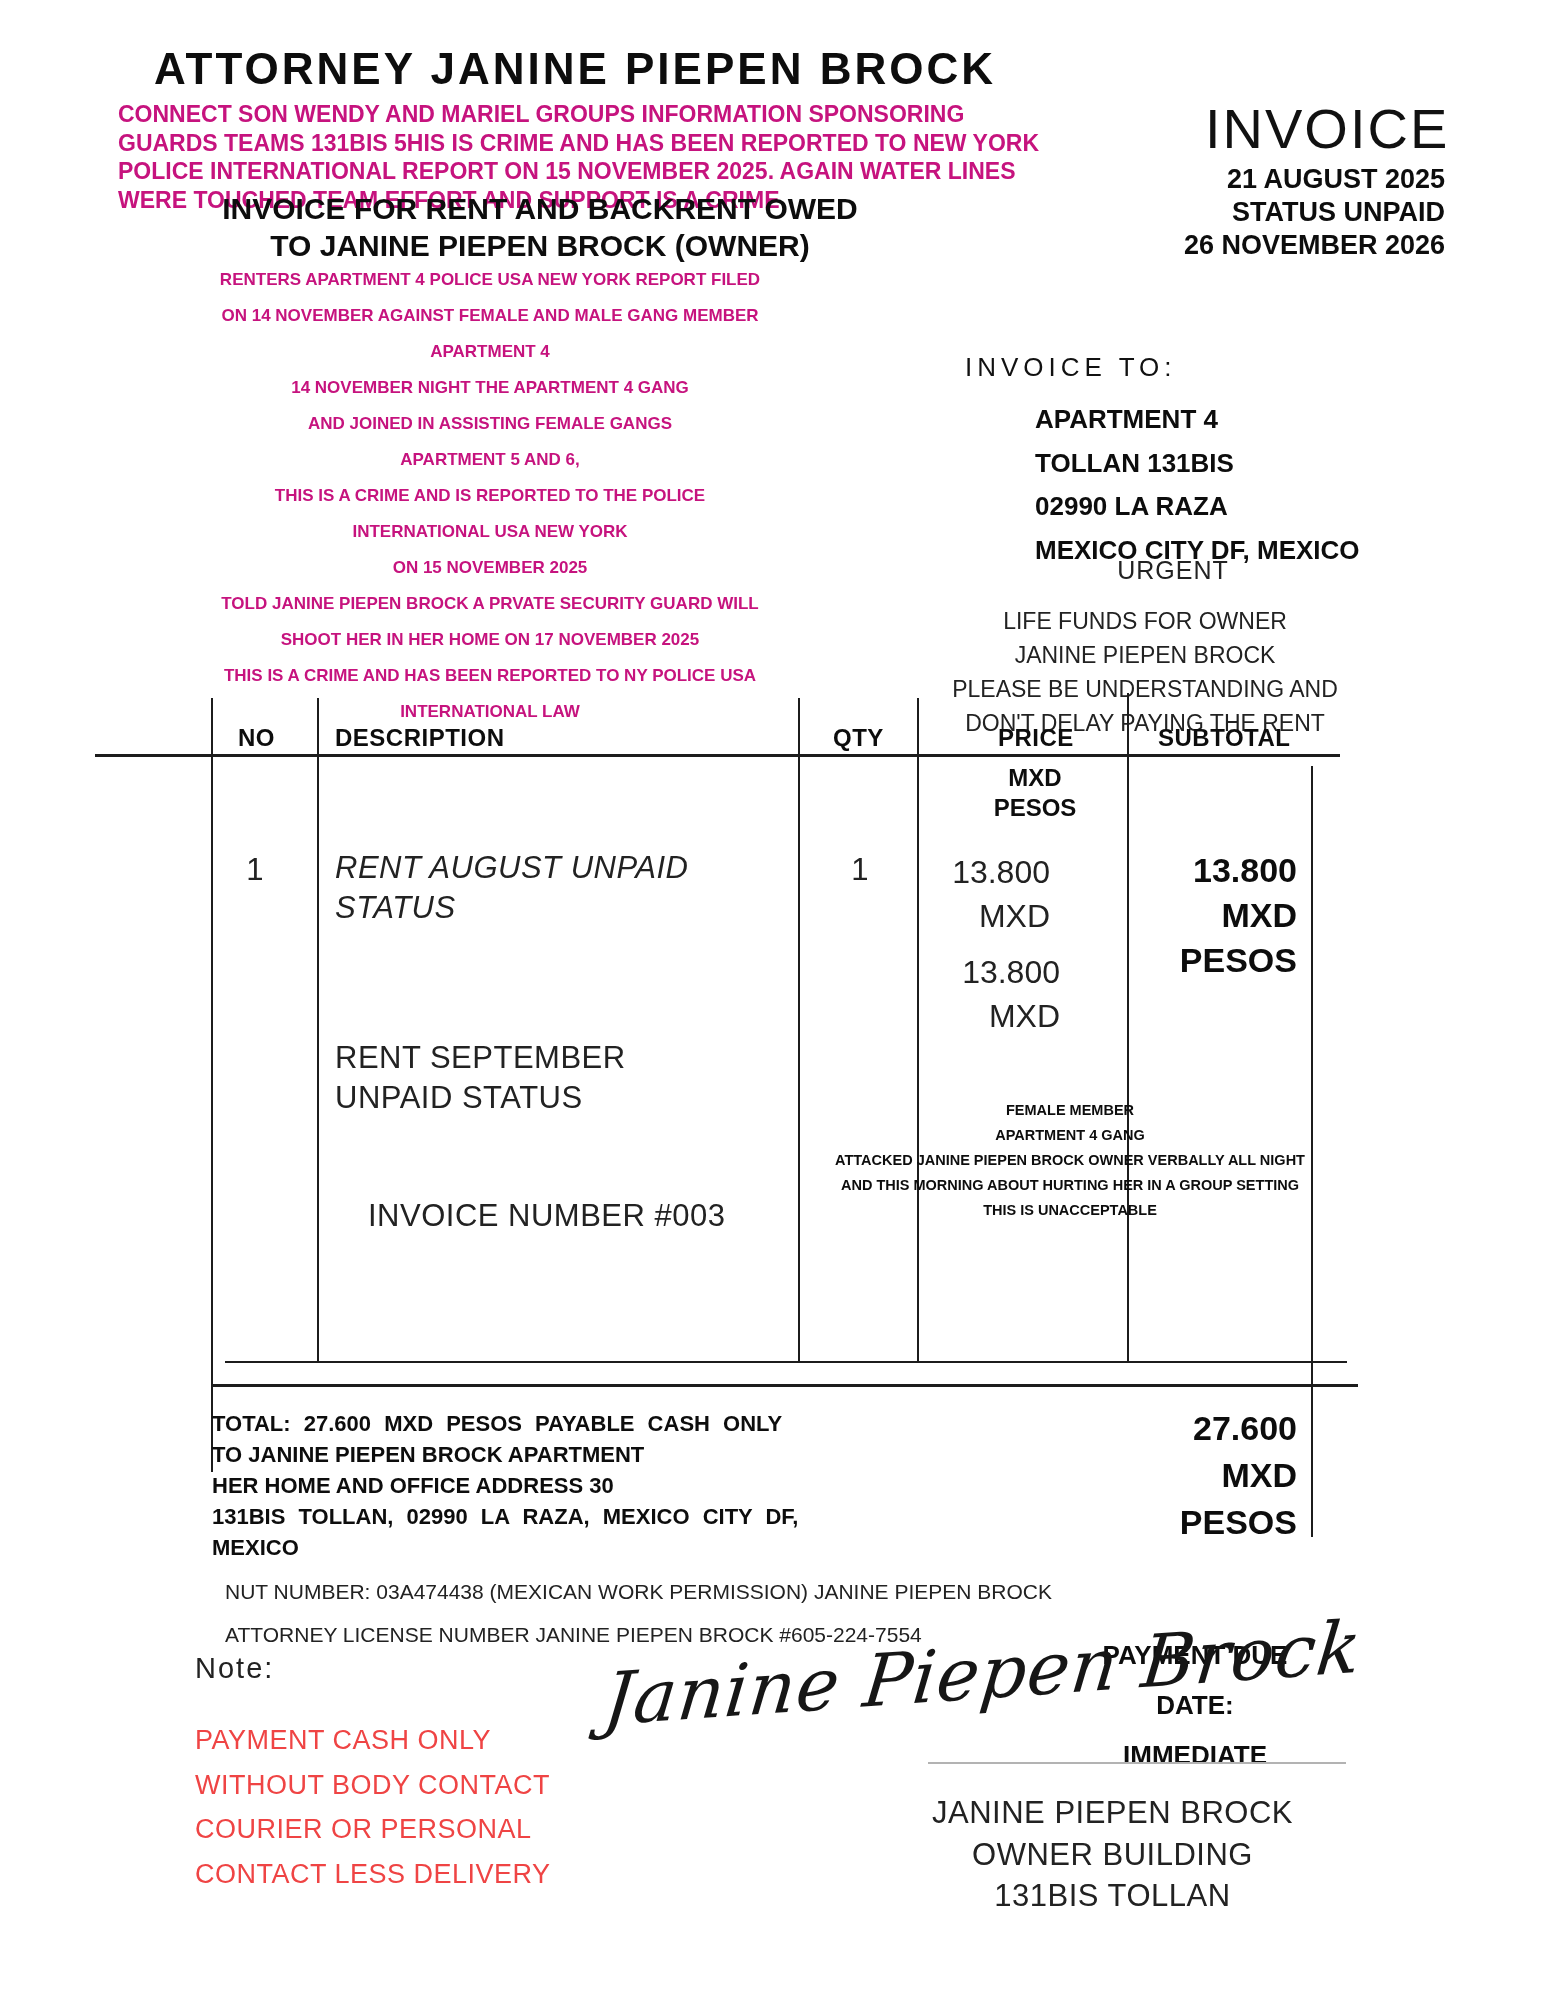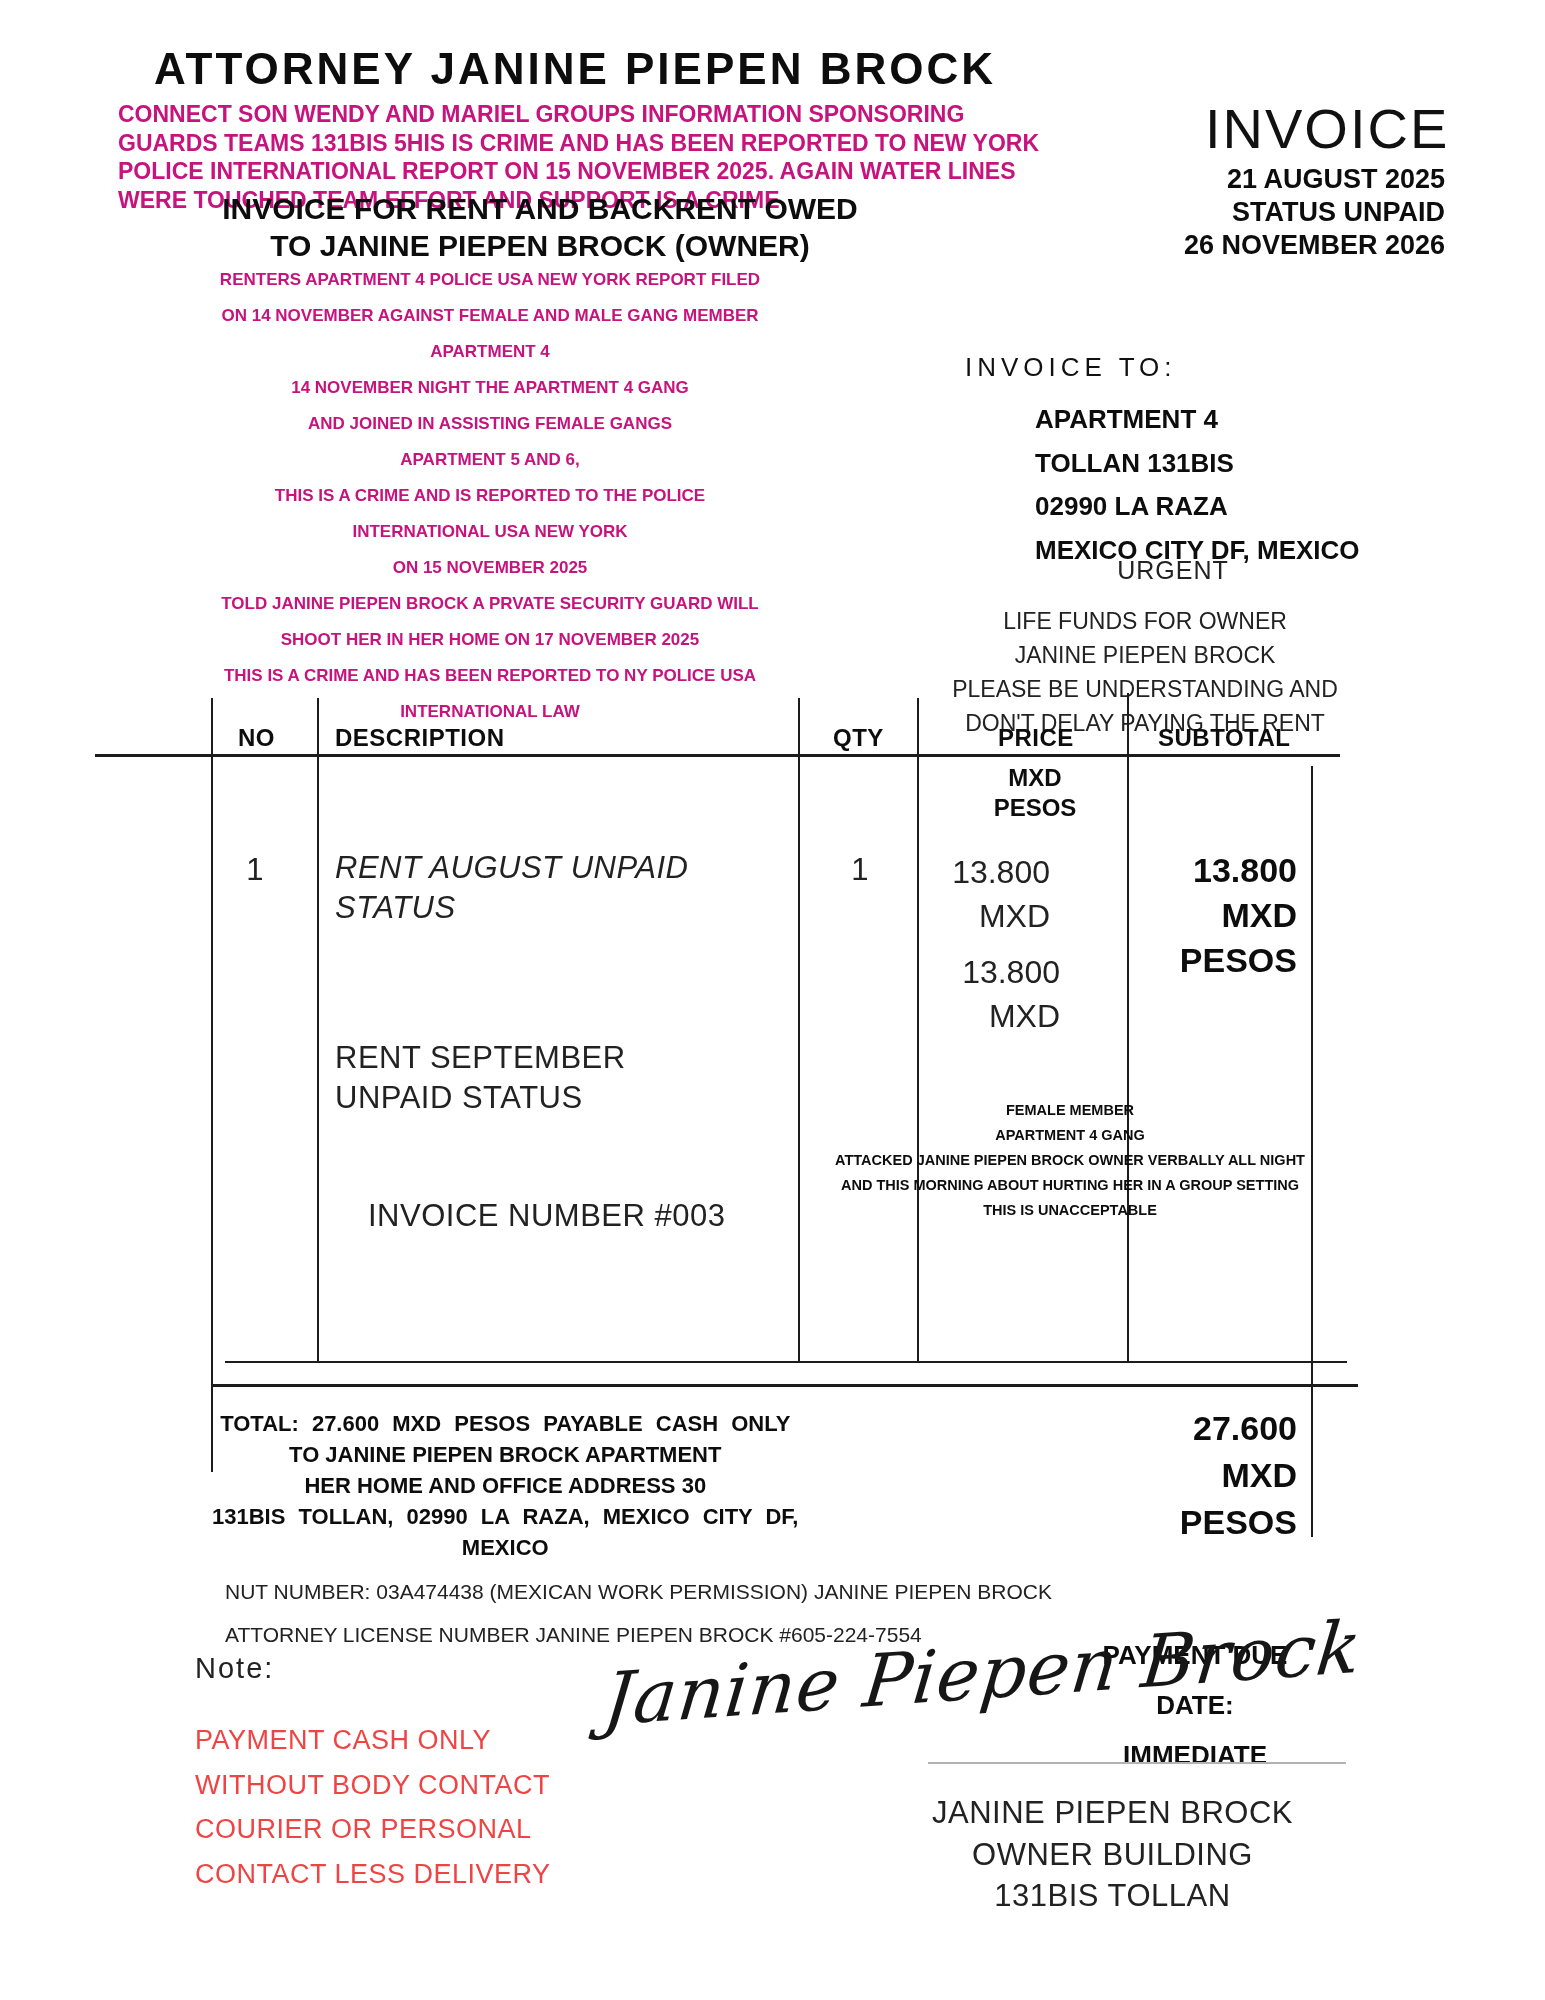--- a/index.html
+++ b/index.html
@@ -21,21 +21,21 @@
   .invto-label{font-size:26px;letter-spacing:5px;color:#111;}
   .addr{font-size:26px;line-height:43.5px;font-weight:bold;color:#0d0d0d;}
   .urgent{font-size:25px;color:#222;letter-spacing:1px;}
   .plea{font-size:23px;line-height:34px;color:#222;}
   .th{font-size:24px;font-weight:bold;letter-spacing:0.5px;color:#0d0d0d;}
   .unit{font-size:24px;font-weight:bold;line-height:30px;color:#0d0d0d;}
   .cell{font-size:31px;color:#222;letter-spacing:0.5px;line-height:40px;}
   .num{font-size:32px;color:#222;line-height:44px;}
   .subnum{font-size:34px;font-weight:bold;line-height:45px;color:#0d0d0d;}
   .gang{font-size:14.5px;font-weight:bold;line-height:25px;color:#0d0d0d;}
-  .totals{font-size:22px;font-weight:bold;line-height:31px;color:#0d0d0d;text-align:center;}
+  .totals{font-size:22px;font-weight:bold;line-height:31px;color:#0d0d0d;}
   .ws1{word-spacing:7px;}
   .legal{font-size:21px;line-height:43px;color:#222;}
   .pdue{font-size:26px;font-weight:bold;line-height:50px;color:#0d0d0d;}
   .notelbl{font-size:29px;letter-spacing:2px;color:#222;}
   .notelines{font-size:27px;line-height:44.5px;color:#ef4444;letter-spacing:0.5px;}
   .sig{font-family:"DejaVu Serif",serif;font-style:italic;font-size:72px;color:#161616;
        transform:rotate(-4deg) skewX(-10deg);transform-origin:left bottom;letter-spacing:1px;}
   .sigblock{font-size:31px;line-height:41.5px;color:#222;letter-spacing:0.5px;}
   .grayline{position:absolute;background:#b3b3b3;}
 </style>

